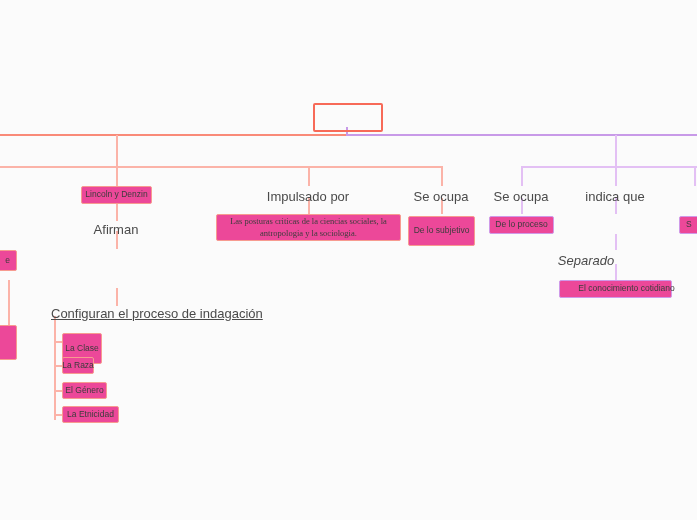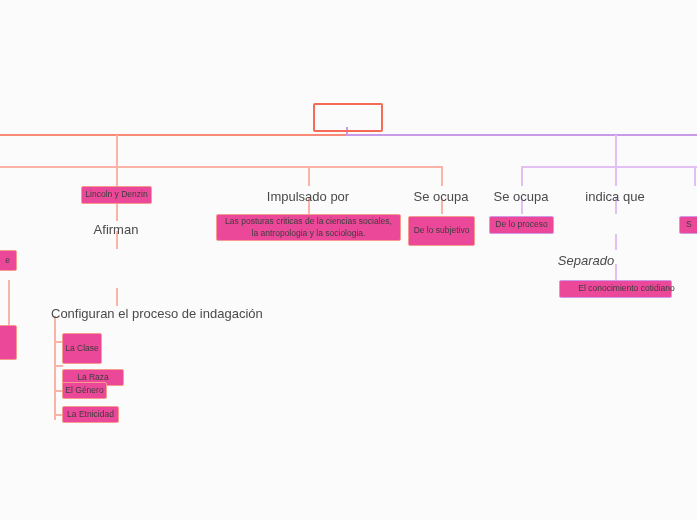--- a/index.html
+++ b/index.html
@@ -39,21 +39,21 @@
     font-size: 8.5px;
     line-height: 11.5px;
     text-align: center;
     display: flex;
     align-items: center;
     justify-content: center;
     padding: 2px 6px;
     white-space: nowrap;
   }
   .node.purple { border-color: #cf9ae8; }
-  .node.wrap { white-space: normal; }
+  .node.wrap { white-space: normal; font-family: Liberation Serif, serif; }
 
   
   #root-node {
     position: absolute;
     left: 308px;
     top: 98px;
     width: 70px;
     height: 29px;
     box-sizing: border-box;
     background: #fdfdfd;
@@ -136,21 +136,21 @@
   <div class="line vline" style="left:8px; top:280px; height:45px; background:#fbb3a8;"></div>
 
   <div id="root-shadow"></div>
 
   <div class="caption" style="left:258px; top:189px; width:100px;">Impulsado por</div>
   <div class="caption" style="left:411px; top:189px; width:60px;">Se ocupa</div>
   <div class="caption" style="left:491px; top:189px; width:60px;">Se ocupa</div>
   <div class="caption" style="left:585px; top:189px; width:60px;">indica que</div>
   <div class="caption" style="left:86px; top:222px; width:60px;">Afirman</div>
   <div class="caption" style="left:556px; top:253px; width:60px;font-style:italic;">Separado</div>
-  <div class="caption" style="left:51px; top:306px; width:135px; text-align:left;">Configuran el proceso de indagación</div>
+  <div class="caption" style="left:51px; top:306px; width:135px; text-align:left;text-decoration:underline;">Configuran el proceso de indagación</div>
 
   <div class="node" style="left:81px; top:186px; width:71px; height:18px;">
     <span>Lincoln y Denzin</span>
   </div>
 
 
   <div class="node wrap" style="left:216px; top:214px; width:185px; height:27px;">
     <span>Las posturas criticas de la ciencias sociales, la antropologia y la sociologia.</span>
   </div>
 
@@ -175,21 +175,21 @@
     <span>e</span>
   </div>
 
   <div class="node" style="left:-22px; top:325px; width:39px; height:35px;">
     <span></span>
   </div>
 
   <div class="node" style="left:62px; top:333px; width:40px; height:31px;">
     <span>La Clase</span>
   </div>
-  <div class="node" style="left:62px; top:357px; width:62px; height:17px;margin-top:12px;">
+  <div class="node" style="left:62px; top:357px; width:32px; height:17px;">
     <span>La Raza</span>
   </div>
   <div class="node" style="left:62px; top:382px; width:45px; height:17px;">
     <span>El Género</span>
   </div>
   <div class="node" style="left:62px; top:406px; width:57px; height:17px;">
     <span>La Etnicidad</span>
   </div>
 
 </div>

